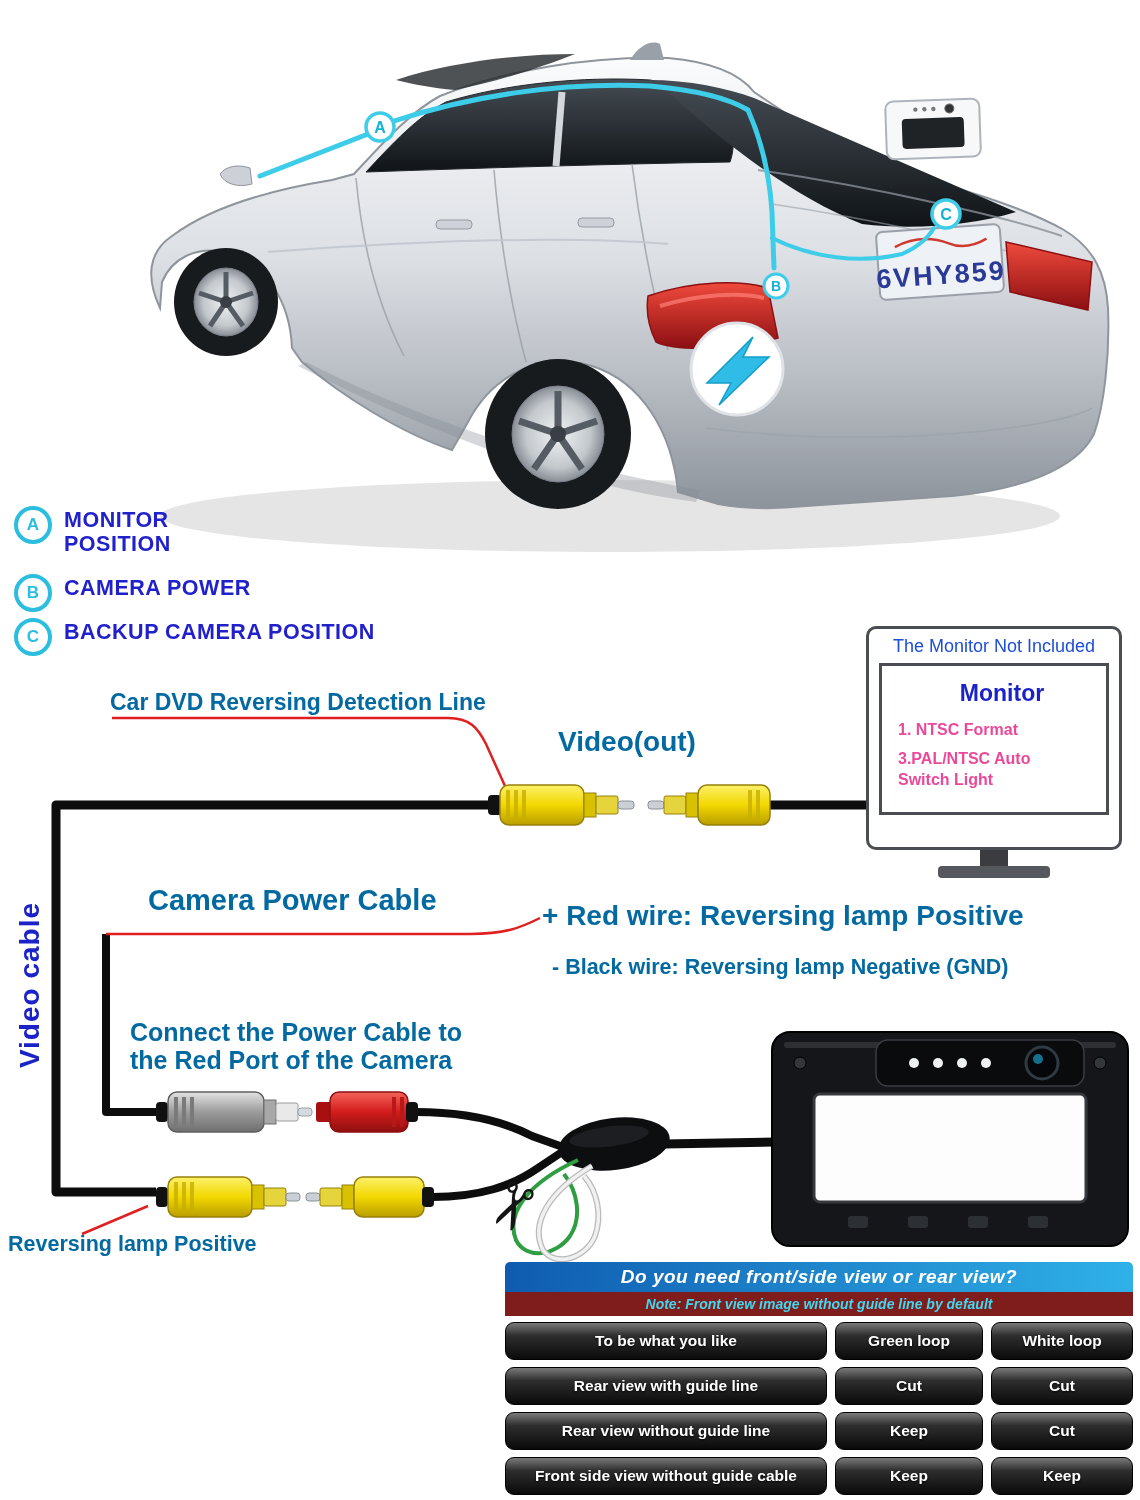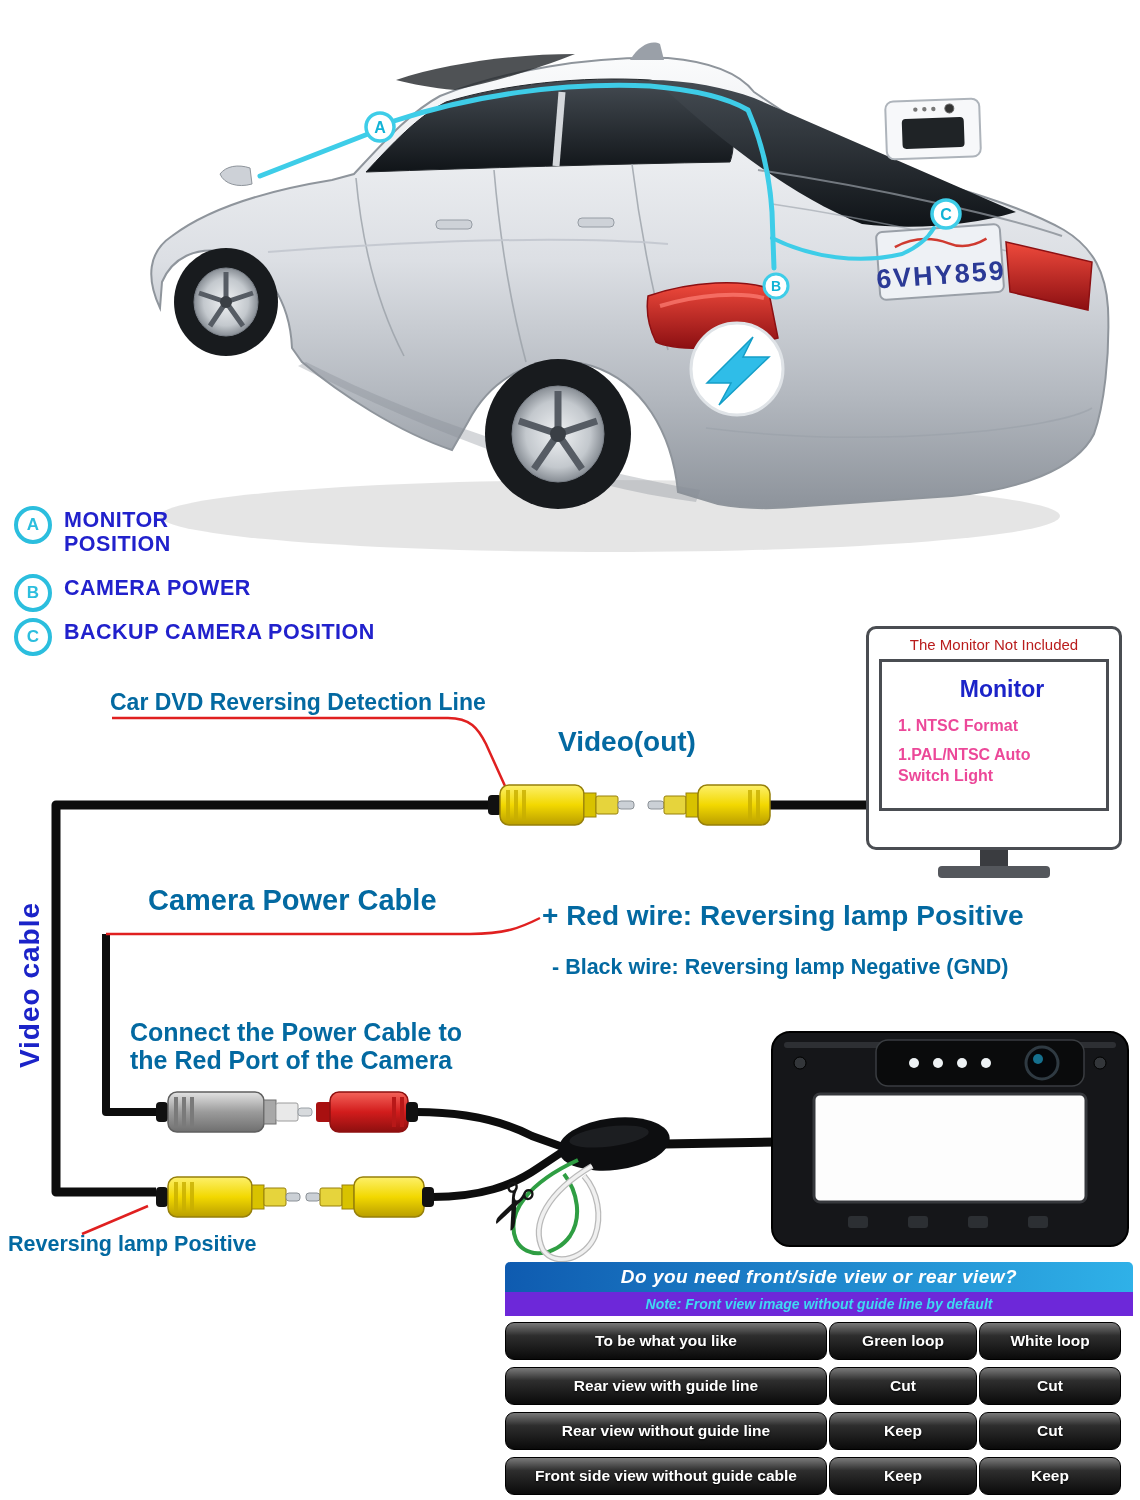--- a/index.html
+++ b/index.html
@@ -10,37 +10,37 @@
   .vertical-label{position:absolute;left:14px;top:902px;writing-mode:vertical-rl;transform:rotate(180deg);
           color:#1b23c8;font-weight:bold;font-size:28px;letter-spacing:1px;}
   
   .legend-row{position:absolute;display:flex;align-items:flex-start;gap:12px;}
   .legend-circle{width:30px;height:30px;border:4px solid #2bbede;border-radius:50%;color:#2bbede;
           font-weight:bold;font-size:17px;display:flex;align-items:center;justify-content:center;flex:0 0 auto;}
   .legend-text{color:#2121cc;font-weight:bold;font-size:21.5px;letter-spacing:.5px;line-height:1.1;padding-top:3px;}
   
   .monitor-box{position:absolute;left:866px;top:626px;width:256px;height:224px;border:3px solid #4a4d52;
           border-radius:10px;background:#fff;box-sizing:border-box;}
-  .monitor-note{margin-top:7px;text-align:center;color:#b91c1c;font-size:15px;}
+  .monitor-note{margin-top:7px;text-align:center;color:#1d4ed8;font-size:18px;}
   .monitor-screen{margin:6px 10px 0 10px;border:3px solid #4a4d52;height:152px;box-sizing:border-box;padding:14px 0 0 16px;}
   .monitor-title{text-align:center;color:#1b23c8;font-weight:bold;font-size:23px;margin-bottom:14px;}
   .monitor-spec{color:#ec4899;font-size:16px;margin-bottom:10px;font-weight:bold;}
   .monitor-spec.spec2{width:150px;white-space:normal;line-height:1.3;}
   .monitor-neck{position:absolute;left:980px;top:850px;width:28px;height:16px;background:#3a3c40;}
   .monitor-base{position:absolute;left:938px;top:866px;width:112px;height:12px;background:#54575c;border-radius:4px;}
   
   .scissors{position:absolute;left:486px;top:1170px;font-size:62px;color:#141414;transform:rotate(115deg);}
   
   .choice-table{position:absolute;left:505px;top:1262px;width:628px;}
   .choice-header{height:30px;background:linear-gradient(90deg,#0f5bb0,#2fb1e8);color:#fff;font-weight:bold;
           font-style:italic;font-size:19px;display:flex;align-items:center;justify-content:center;
           border-radius:5px 5px 0 0;letter-spacing:.5px;}
-  .choice-note{height:24px;background:#6d28d9;color:#3fd9f2;font-style:italic;font-weight:bold;font-size:14px;
+  .choice-note{height:24px;background:#7f1d1d;color:#3fd9f2;font-style:italic;font-weight:bold;font-size:14px;
           display:flex;align-items:center;justify-content:center;}
-  .choice-rows{margin-top:6px;display:grid;grid-template-columns:322px 148px 142px;grid-auto-rows:38px;gap:7px 2px;}
+  .choice-rows{margin-top:6px;display:grid;grid-template-columns:322px 148px 142px;grid-auto-rows:38px;gap:7px 8px;}
   .choice-cell{background:linear-gradient(180deg,#7a7a7a 0%,#2e2e2e 35%,#0a0a0a 100%);border:1px solid #000;
           border-radius:9px;color:#fff;font-weight:bold;font-size:15.5px;display:flex;align-items:center;
           justify-content:center;text-shadow:0 1px 2px #000;}
 </style>
 </head>
 <body>
 
 <div class="canvas">
 
   <svg width="1140" height="660" viewBox="0 0 1140 660" style="position:absolute;left:0;top:0">
@@ -290,21 +290,21 @@
   </div>
   <div class="lbl" style="left:8px;top:1232px;font-size:21.5px;">Reversing lamp Positive</div>
 
   <div class="scissors">✂</div>
 
   <div class="monitor-box">
     <div class="monitor-note">The Monitor Not Included</div>
     <div class="monitor-screen">
       <div class="monitor-title">Monitor</div>
       <div class="monitor-spec">1. NTSC Format</div>
-      <div class="monitor-spec spec2">1.PAL/NTSC Auto Switch Light</div>
+      <div class="monitor-spec spec2">3.PAL/NTSC Auto Switch Light</div>
     </div>
   </div>
   <div class="monitor-neck"></div>
   <div class="monitor-base"></div>
 
   <div class="choice-table">
     <div class="choice-header">Do you need front/side view or rear view?</div>
     <div class="choice-note">Note: Front view image without guide line by default</div>
     <div class="choice-rows">
       <div class="choice-cell">To be what you like</div>

